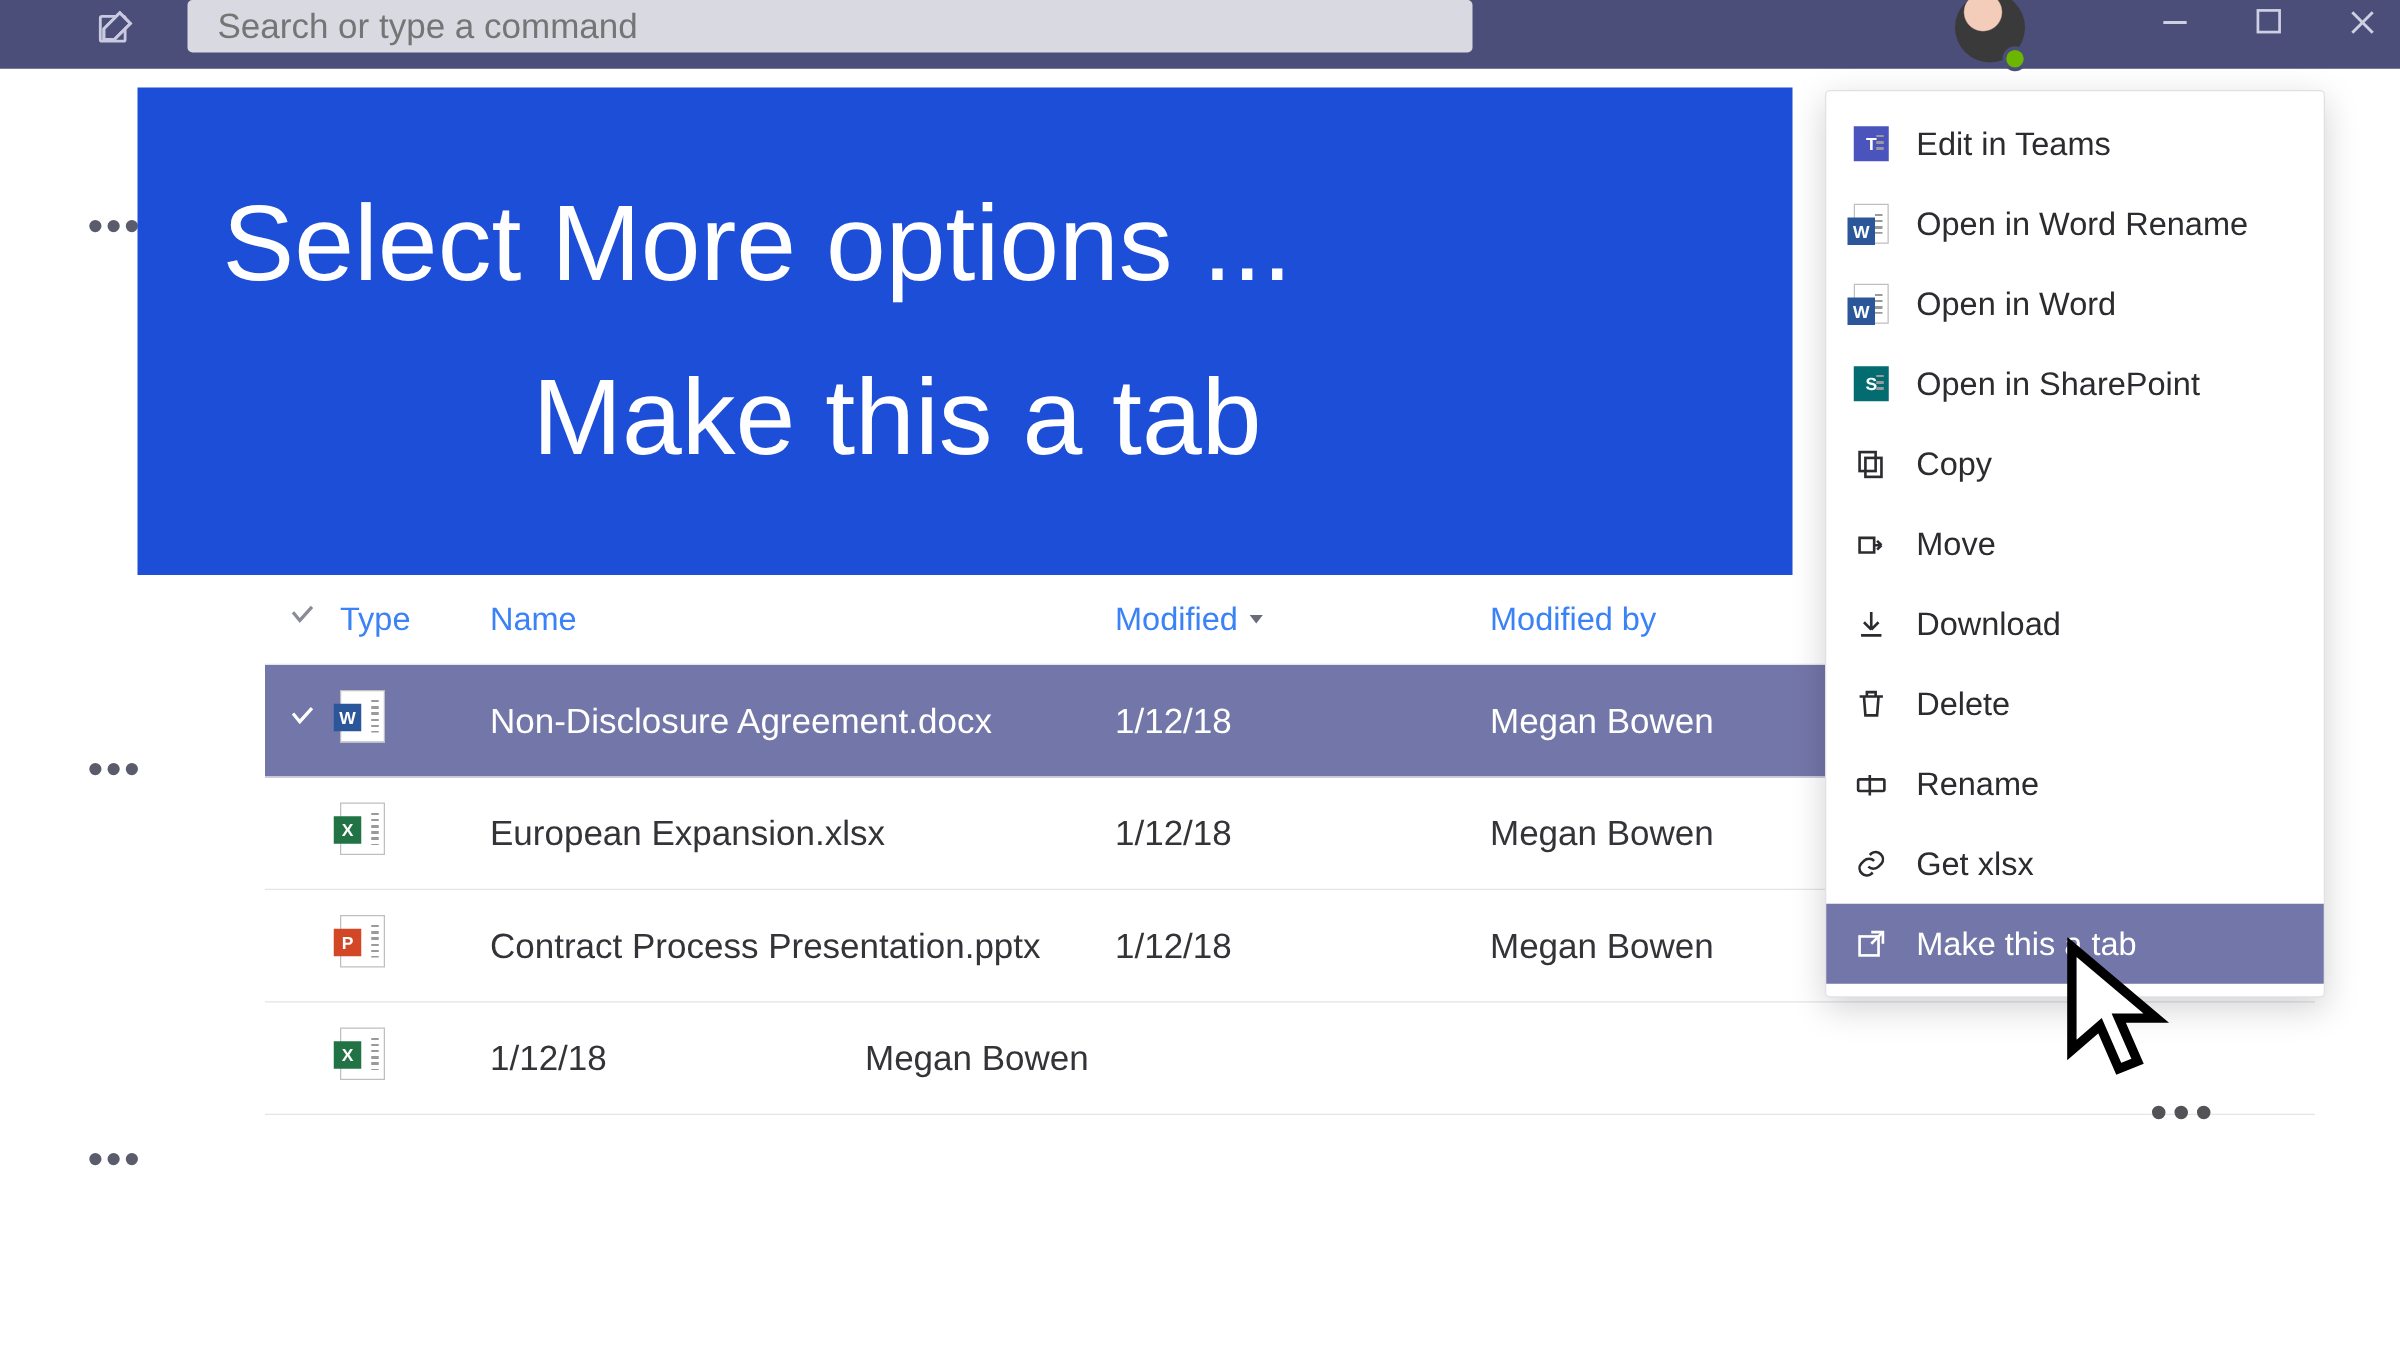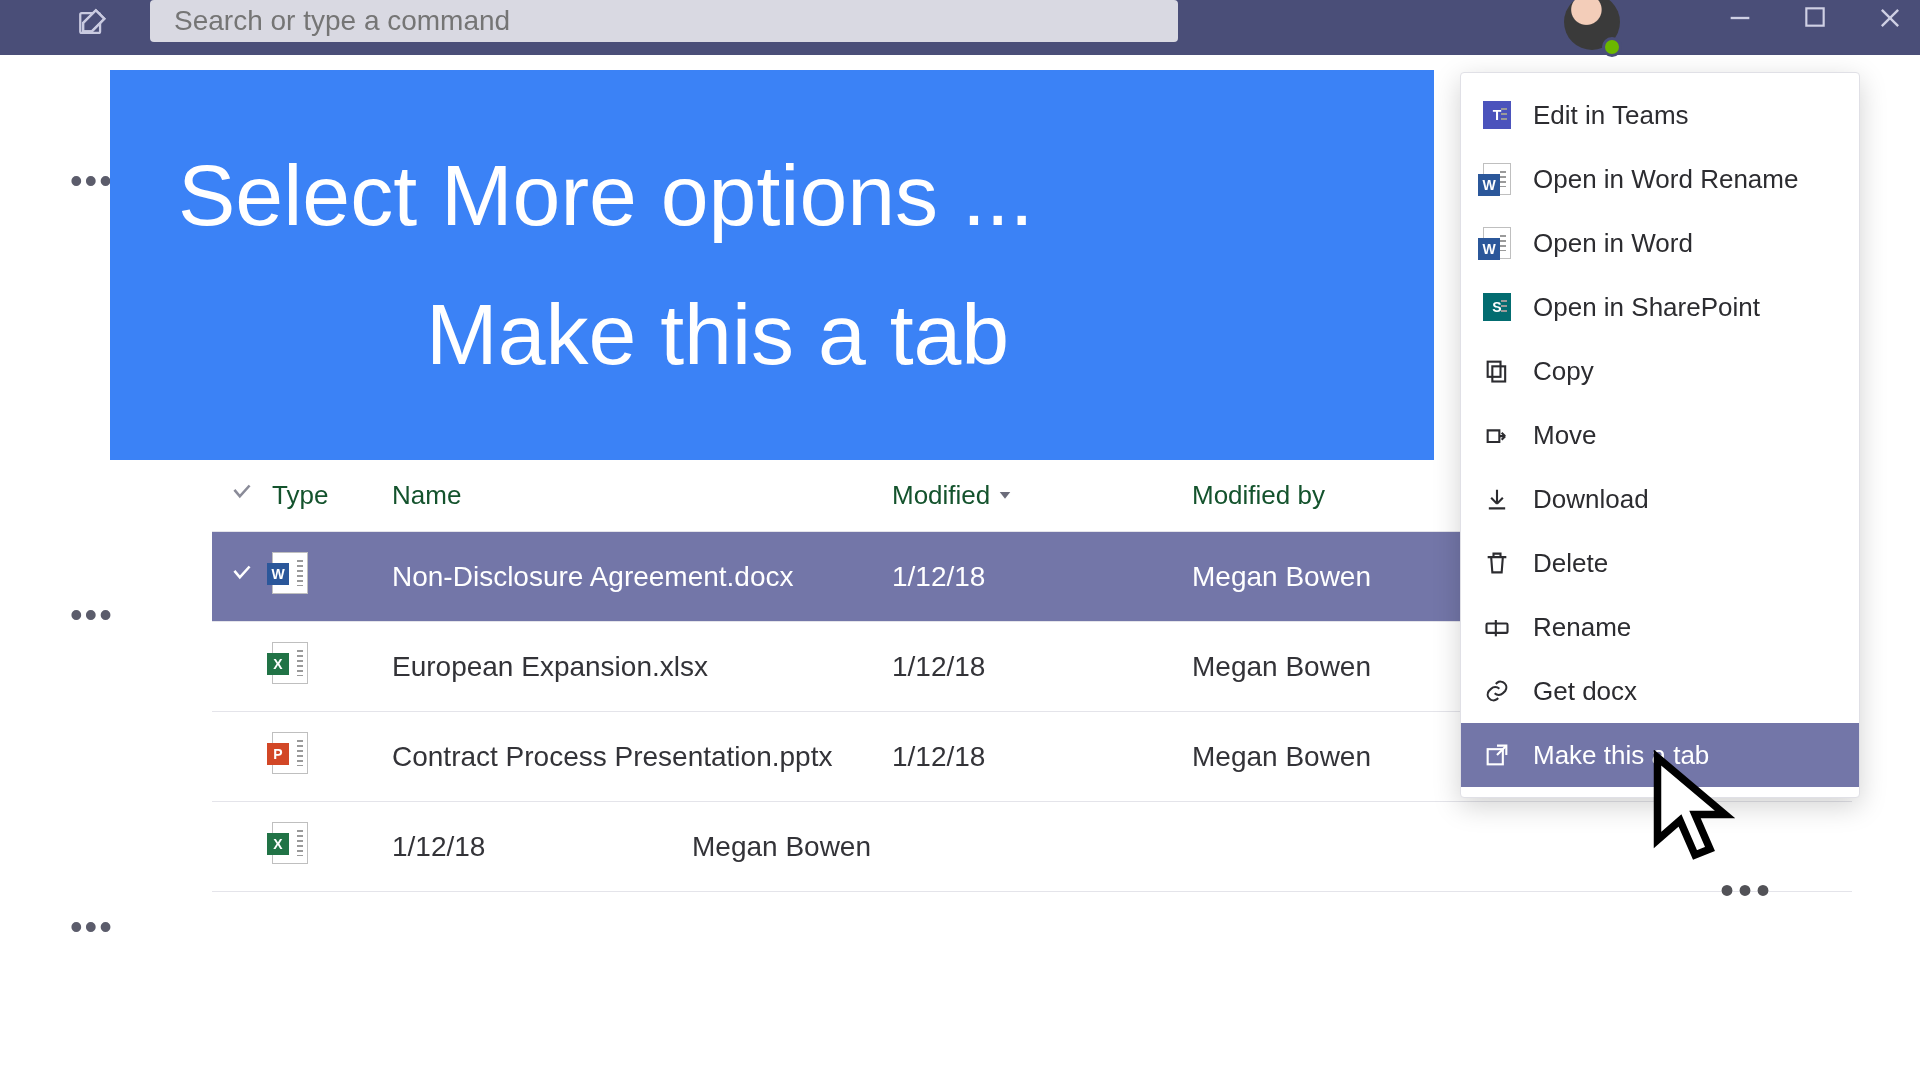--- a/index.html
+++ b/index.html
@@ -31,32 +31,32 @@
     border-radius: 50%; background: #6bb700; border: 3px solid #4a4e78;
   }
   .win-controls { position: absolute; right: 16px; top: 4px; display: flex; gap: 48px; color: #cfd0e4; }
 
   
   .rail-dots { position: absolute; left: 70px; color: #5b5c6b; font-size: 36px; letter-spacing: 2px; }
 
   
   .banner {
     position: absolute; left: 110px; top: 70px; width: 1324px; height: 390px;
-    background: #3b82f6; color: #fff; display: flex; flex-direction: column;
+    background: #1d4ed8; color: #fff; display: flex; flex-direction: column;
     justify-content: center; padding-left: 68px; line-height: 1.15;
   }
   .banner .line1 { font-size: 86px; font-weight: 300; }
   .banner .line1 .bold { font-weight: 400; }
   .banner .line2 { font-size: 86px; font-weight: 400; margin-top: 40px; padding-left: 248px; }
 
   
   .content { position: absolute; left: 212px; top: 460px; width: 1640px; }
 
   .table-header {
-    display: flex; align-items: center; height: 72px; font-size: 26px; color: #14532d;
+    display: flex; align-items: center; height: 72px; font-size: 26px; color: #3b82f6;
     border-bottom: 1px solid #e4e4ea;
   }
   .col-check { width: 60px; text-align: center; }
   .col-type  { width: 120px; }
   .col-name  { width: 500px; }
   .col-mod   { width: 300px; display: flex; align-items: center; gap: 6px; text-align: right; }
   .col-by    { width: 300px; }
 
   .row {
     display: flex; align-items: center; height: 90px; font-size: 28px; color: #333338;
@@ -298,21 +298,21 @@
       </span>
       <span>Rename</span>
     </div>
     <div class="ctxitem">
       <span class="ctxicon">
         <svg width="28" height="28" viewBox="0 0 24 24" fill="none" stroke="currentColor" stroke-width="1.8">
           <path d="M10 14a5 5 0 0 0 7 0l2-2a5 5 0 0 0-7-7l-1 1"></path>
           <path d="M14 10a5 5 0 0 0-7 0l-2 2a5 5 0 0 0 7 7l1-1"></path>
         </svg>
       </span>
-      <span>Get docx</span>
+      <span>Get xlsx</span>
     </div>
     <div class="ctxitem highlight">
       <span class="ctxicon">
         <svg width="28" height="28" viewBox="0 0 24 24" fill="none" stroke="currentColor" stroke-width="1.8">
           <rect x="4" y="7" width="13" height="13"></rect>
           <path d="M12 4h8v8"></path>
           <path d="M20 4l-8 8"></path>
         </svg>
       </span>
       <span>Make this a tab</span>

